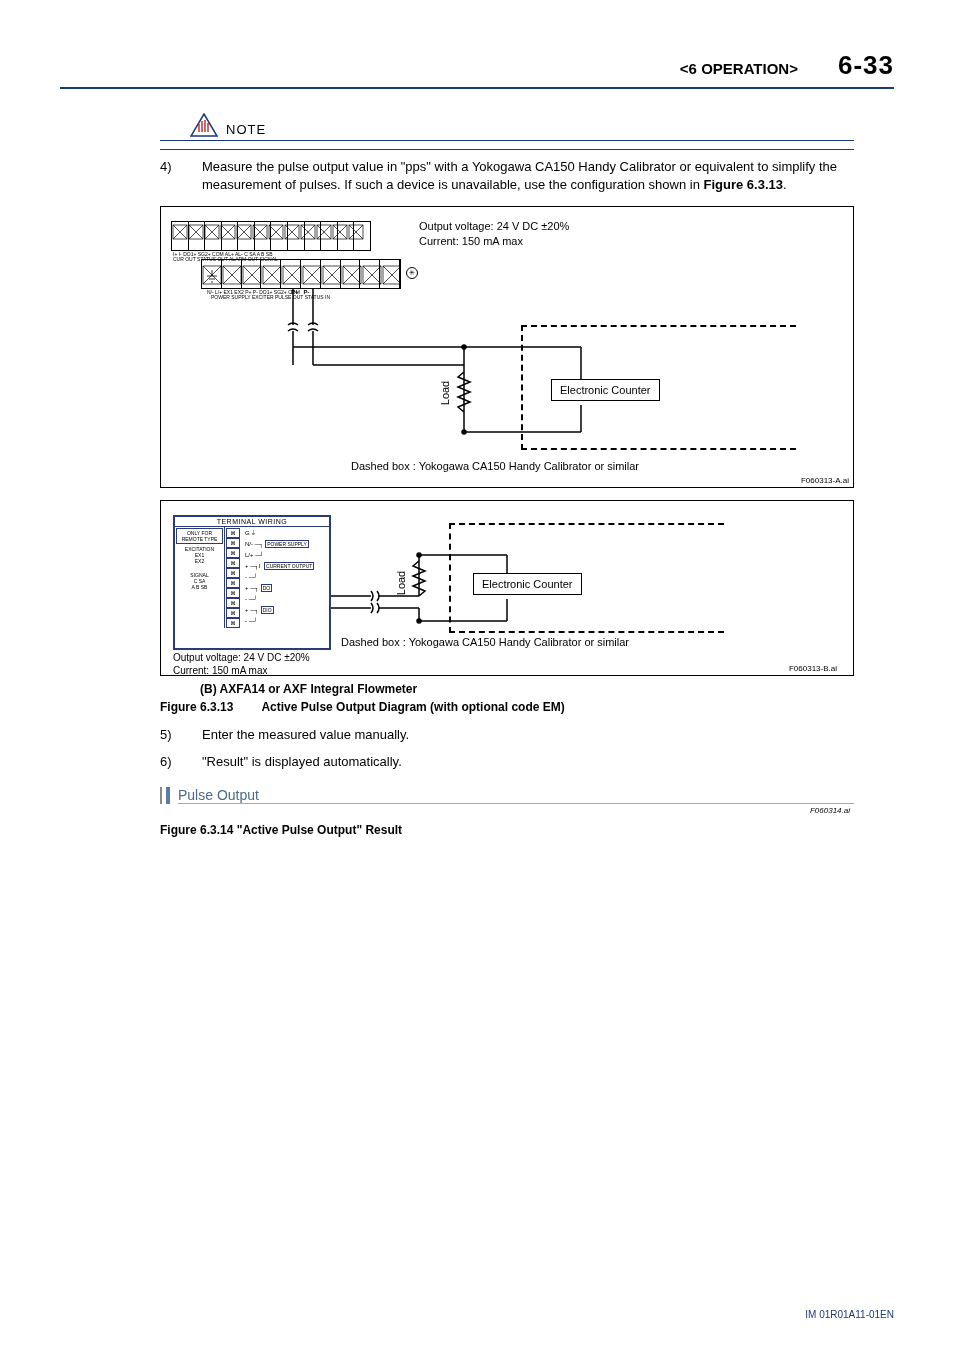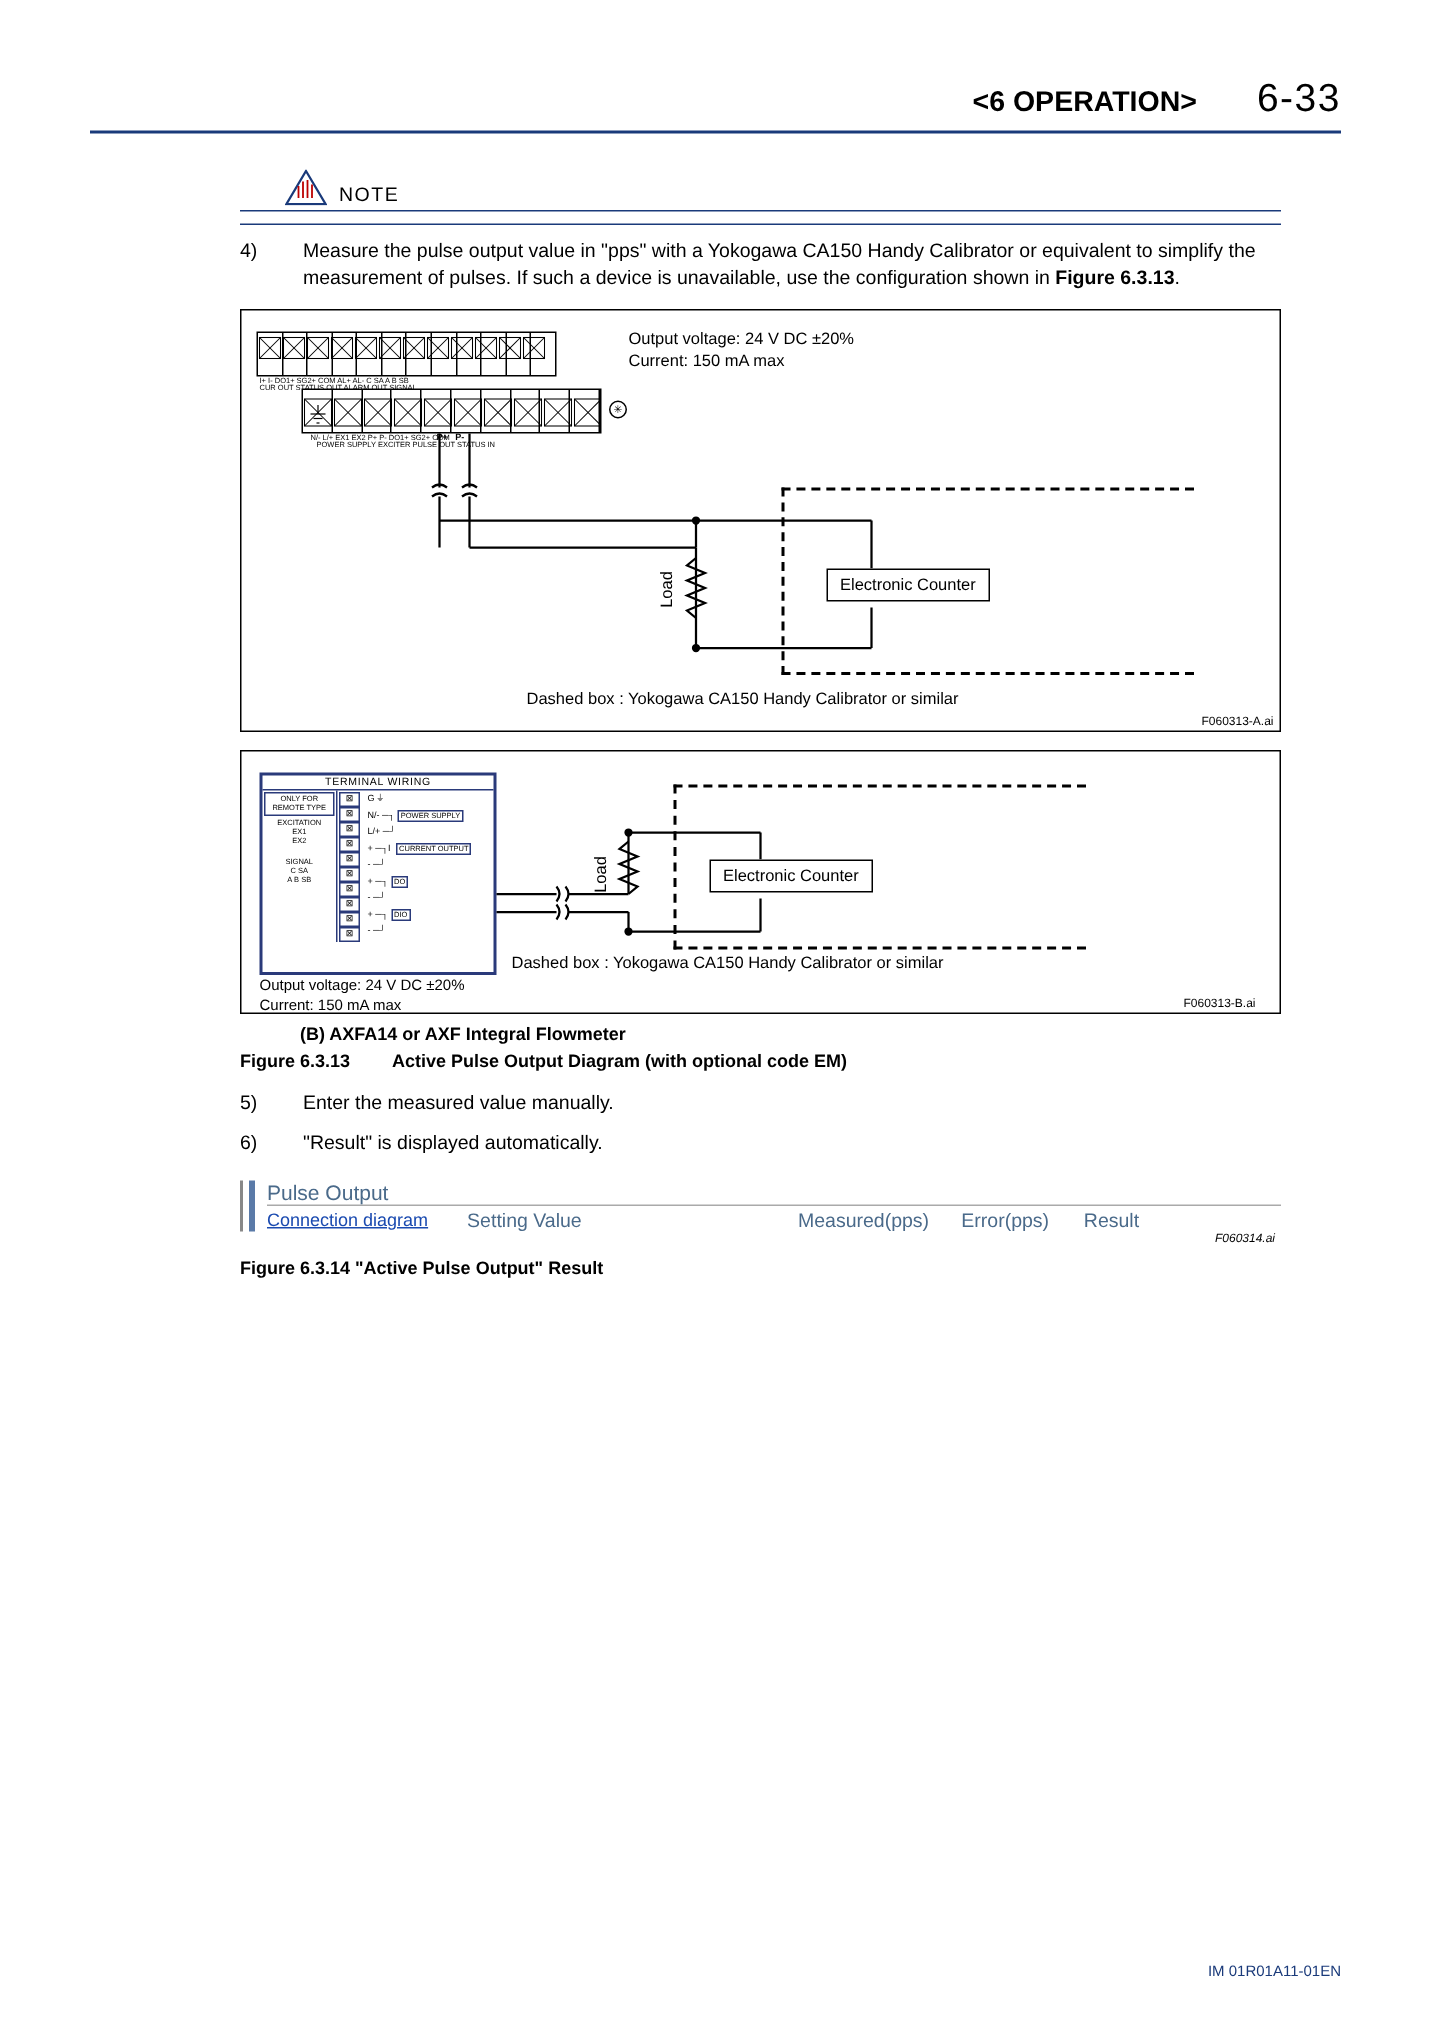--- a/index.html
+++ b/index.html
@@ -1,21 +1,21 @@
 <!DOCTYPE html>
 <html><head>
 <meta charset="utf-8">
 <style>
   * { box-sizing: border-box; margin: 0; padding: 0; }
   body { font-family: Arial, Helvetica, sans-serif; font-size: 13px; color: #000; background: #fff; width: 954px; margin: 0 auto; position: relative; }
   .page { padding: 50px 60px 40px 60px; min-height: 1350px; position: relative; }
   .header-row { display: flex; justify-content: space-between; align-items: baseline; border-bottom: 2px solid #1a3a7a; padding-bottom: 6px; margin-bottom: 24px; }
   .spacer { flex: 1; }
-  .sect { font-weight: bold; font-size: 19px; margin-right: 40px; }
-  .pageno { font-weight: normal; font-size: 26px; letter-spacing: 1px; }
+  .sect { font-weight: bold; font-size: 15px; margin-right: 40px; }
+  .pageno { font-weight: bold; font-size: 26px; letter-spacing: 1px; }
   .note-box { margin-left: 100px; margin-right: 40px; margin-top: 10px; }
   .note-head { display: flex; align-items: flex-end; gap: 8px; padding-left: 30px; }
   .note-icon { width: 28px; height: 24px; }
   .note-word { color: #000000; font-weight: normal; font-size: 13px; letter-spacing: 1px; }
   .hr-blue { border: none; border-top: 1.5px solid #1a3a7a; margin: 3px 0 8px 0; }
   ul.note-list { list-style: disc; padding-left: 50px; }
   ul.note-list li { margin-bottom: 8px; line-height: 1.35; }
   .step { display: flex; gap: 18px; margin-left: 100px; margin-right: 40px; margin-top: 8px; line-height: 1.4; }
   .step-num { min-width: 24px; }
   .fig-wrap { margin-left: 100px; margin-right: 40px; border: 1px solid #000; margin-top: 12px; position: relative; }
@@ -318,27 +318,20 @@
     <div>Enter the measured value manually.</div>
   </div>
   <div class="step numbered">
     <div class="step-num">6)</div>
     <div>"Result" is displayed automatically.</div>
   </div>
 
   <div class="pulse-panel">
     <div class="pulse-inner">
       <div class="pulse-title">Pulse Output</div>
-      <div class="pulse-row">
-        <a class="link">Connection diagram</a>
-        <div class="colh" style="width:200px;">Setting Value</div>
-        <div class="colh" style="width:108px; text-align:right;">Measured(pps)</div>
-        <div class="colh" style="width:80px; text-align:right;">Error(pps)</div>
-        <div class="colh" style="width:60px; text-align:right;">Result</div>
-      </div>
     </div>
   </div>
   <div class="right-tiny">F060314.ai</div>
 
   <div class="fig-caption" style="margin-top:8px;">Figure 6.3.14 "Active Pulse Output" Result</div>
 
   <div class="footer">IM 01R01A11-01EN</div>
 </div>
 
 </body></html>

